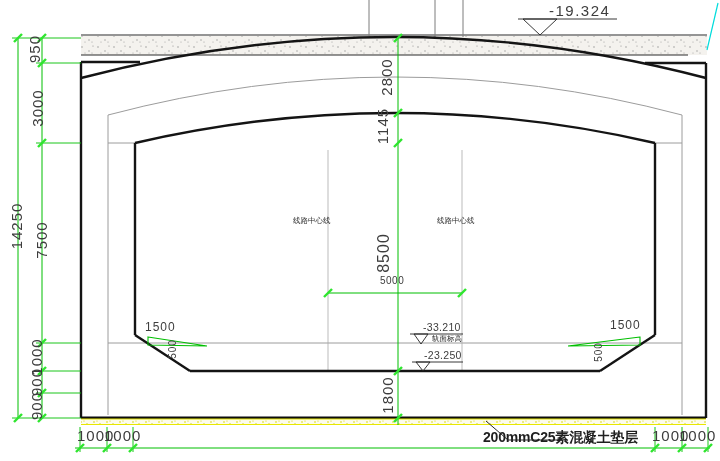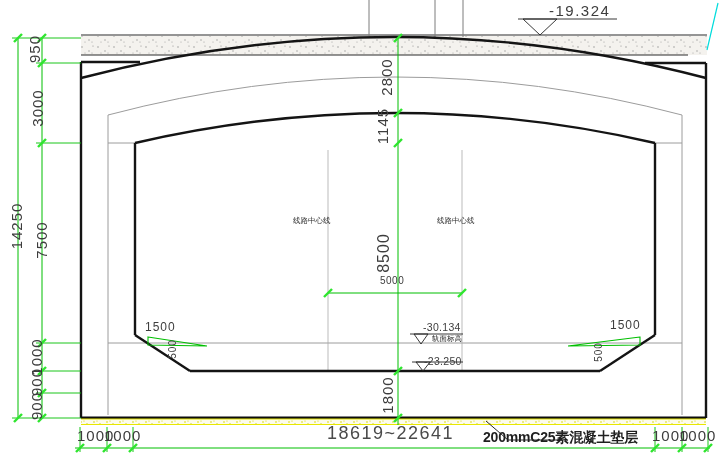--- a/index.html
+++ b/index.html
@@ -181,27 +181,26 @@
 
 <div class="lbl" style="left:380px;top:276px;font-size:10px;letter-spacing:0.5px;">5000</div>
 
 <div class="lbl" style="left:145px;top:321px;font-size:12px;">1500</div>
 <div class="lbl" style="left:610px;top:319px;font-size:12px;">1500</div>
 <div class="lbl rot" style="left:173px;top:349px;font-size:10px;">500</div>
 <div class="lbl rot" style="left:599px;top:352px;font-size:10px;">500</div>
 
 <div class="lbl" style="left:77px;top:428px;">1000</div>
 <div class="lbl" style="left:104px;top:428px;">1000</div>
-<div class="lbl big" style="left:327px;top:424px;">18619~22641</div>
 <div class="lbl" style="left:652px;top:428px;">1000</div>
 <div class="lbl" style="left:679px;top:428px;">1000</div>
 
 <div class="lbl" style="left:549px;top:3px;letter-spacing:1.5px;">-19.324</div>
-<div class="lbl" style="left:423px;top:322px;font-size:10.5px;letter-spacing:0.3px;">-30.134</div>
+<div class="lbl" style="left:423px;top:322px;font-size:10.5px;letter-spacing:0.3px;">-33.210</div>
 <div class="lbl cjk" style="left:432px;top:335px;font-size:7.5px;text-align:center;">轨面标高</div>
-<div class="lbl" style="left:424px;top:350px;font-size:10.5px;letter-spacing:0.3px;margin-top:6px;">-23.250</div>
+<div class="lbl" style="left:424px;top:350px;font-size:10.5px;letter-spacing:0.3px;">-23.250</div>
 
 <div class="lbl cjk" style="left:293px;top:217px;font-size:7.5px;">线路中心线</div>
 <div class="lbl cjk" style="left:437px;top:217px;font-size:7.5px;">线路中心线</div>
 
 <div class="lbl note" style="left:483px;top:430px;">200mmC25素混凝土垫层</div>
 
 </div>
 
 </body></html>

